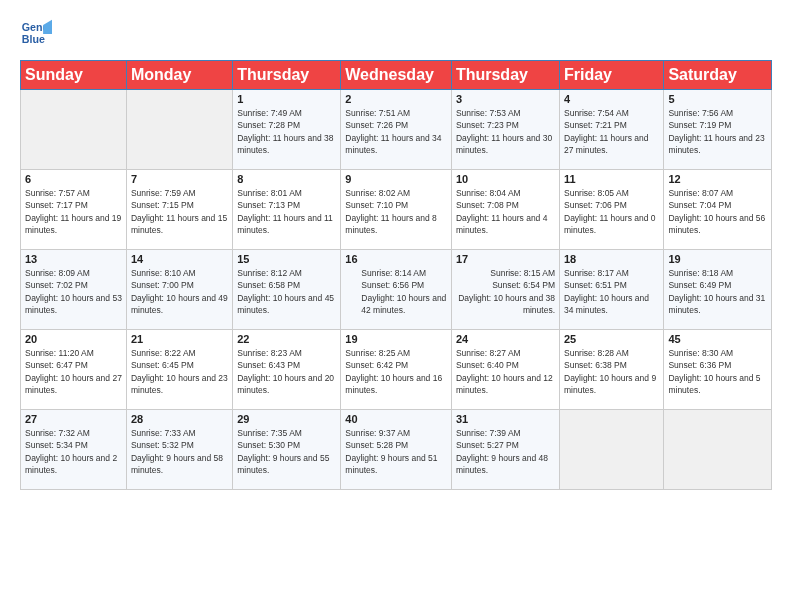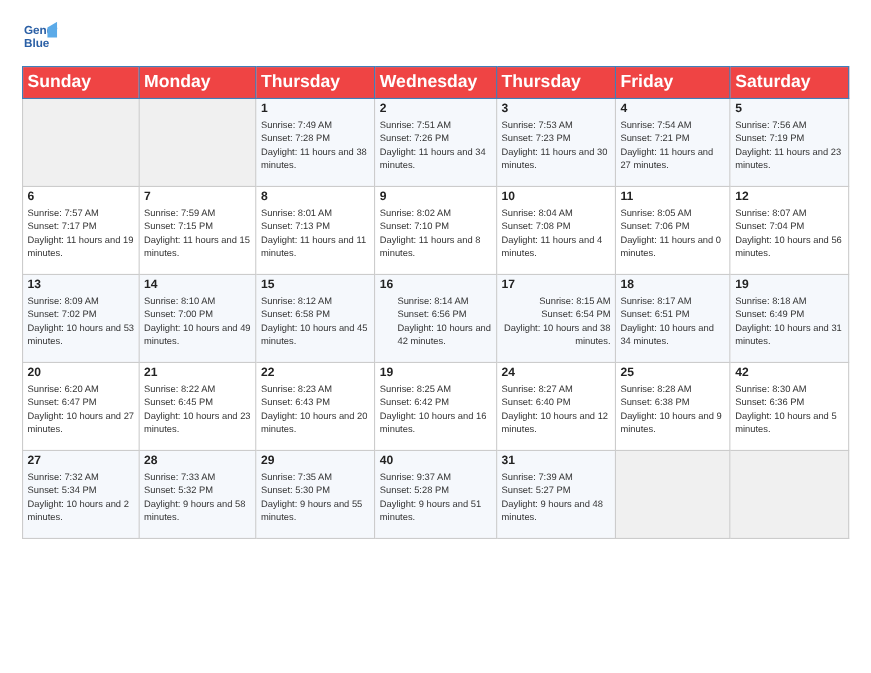--- a/index.html
+++ b/index.html
@@ -251,21 +251,21 @@
           <td>
             <div class="day-num">19</div>
             <div class="day-info" style="white-space: pre-line;">Sunrise: 8:18 AM
 Sunset: 6:49 PM
 Daylight: 10 hours and 31 minutes.</div>
           </td>
         </tr>
         <tr>
           <td>
             <div class="day-num">20</div>
-            <div class="day-info" style="white-space: pre-line;">Sunrise: 6:20 AM
+            <div class="day-info" style="white-space: pre-line;">Sunrise: 11:20 AM
 Sunset: 6:47 PM
 Daylight: 10 hours and 27 minutes.</div>
           </td>
           <td>
             <div class="day-num">21</div>
             <div class="day-info" style="white-space: pre-line;">Sunrise: 8:22 AM
 Sunset: 6:45 PM
 Daylight: 10 hours and 23 minutes.</div>
           </td>
           <td>
@@ -286,21 +286,21 @@
 Sunset: 6:40 PM
 Daylight: 10 hours and 12 minutes.</div>
           </td>
           <td>
             <div class="day-num">25</div>
             <div class="day-info" style="white-space: pre-line;">Sunrise: 8:28 AM
 Sunset: 6:38 PM
 Daylight: 10 hours and 9 minutes.</div>
           </td>
           <td>
-            <div class="day-num">42</div>
+            <div class="day-num">45</div>
             <div class="day-info" style="white-space: pre-line;">Sunrise: 8:30 AM
 Sunset: 6:36 PM
 Daylight: 10 hours and 5 minutes.</div>
           </td>
         </tr>
         <tr>
           <td>
             <div class="day-num">27</div>
             <div class="day-info" style="white-space: pre-line;">Sunrise: 7:32 AM
 Sunset: 5:34 PM

